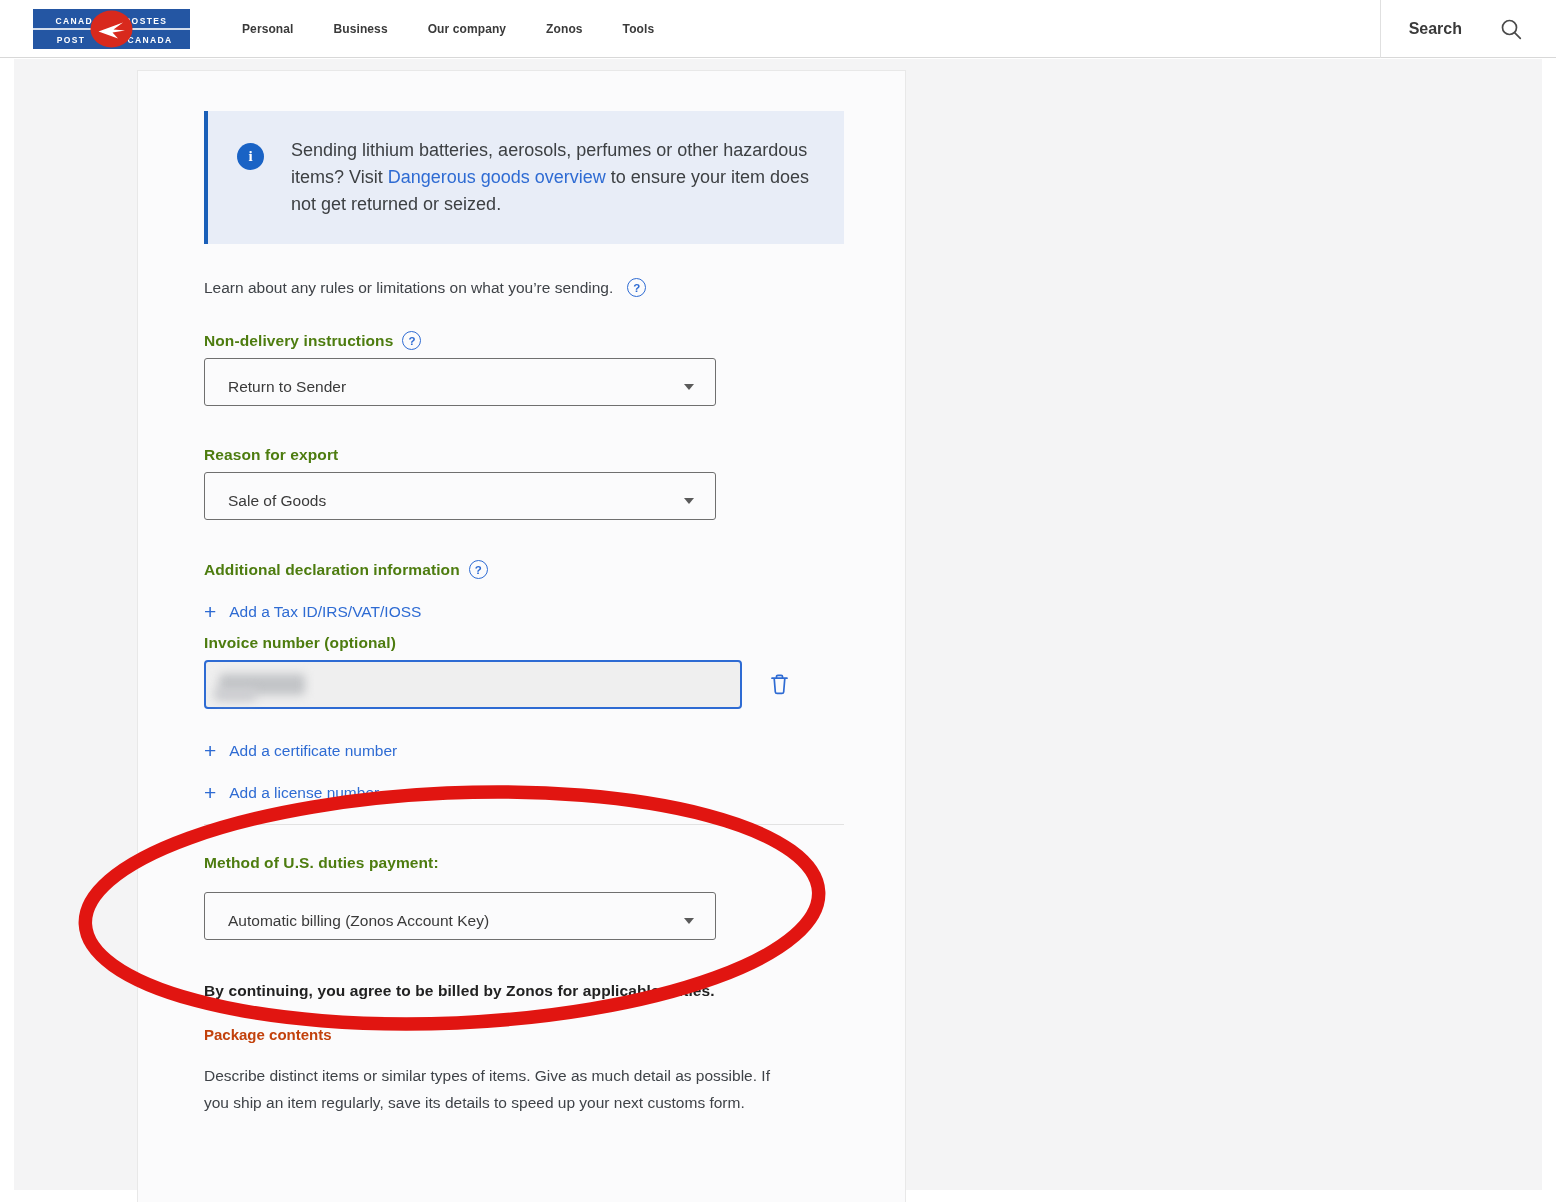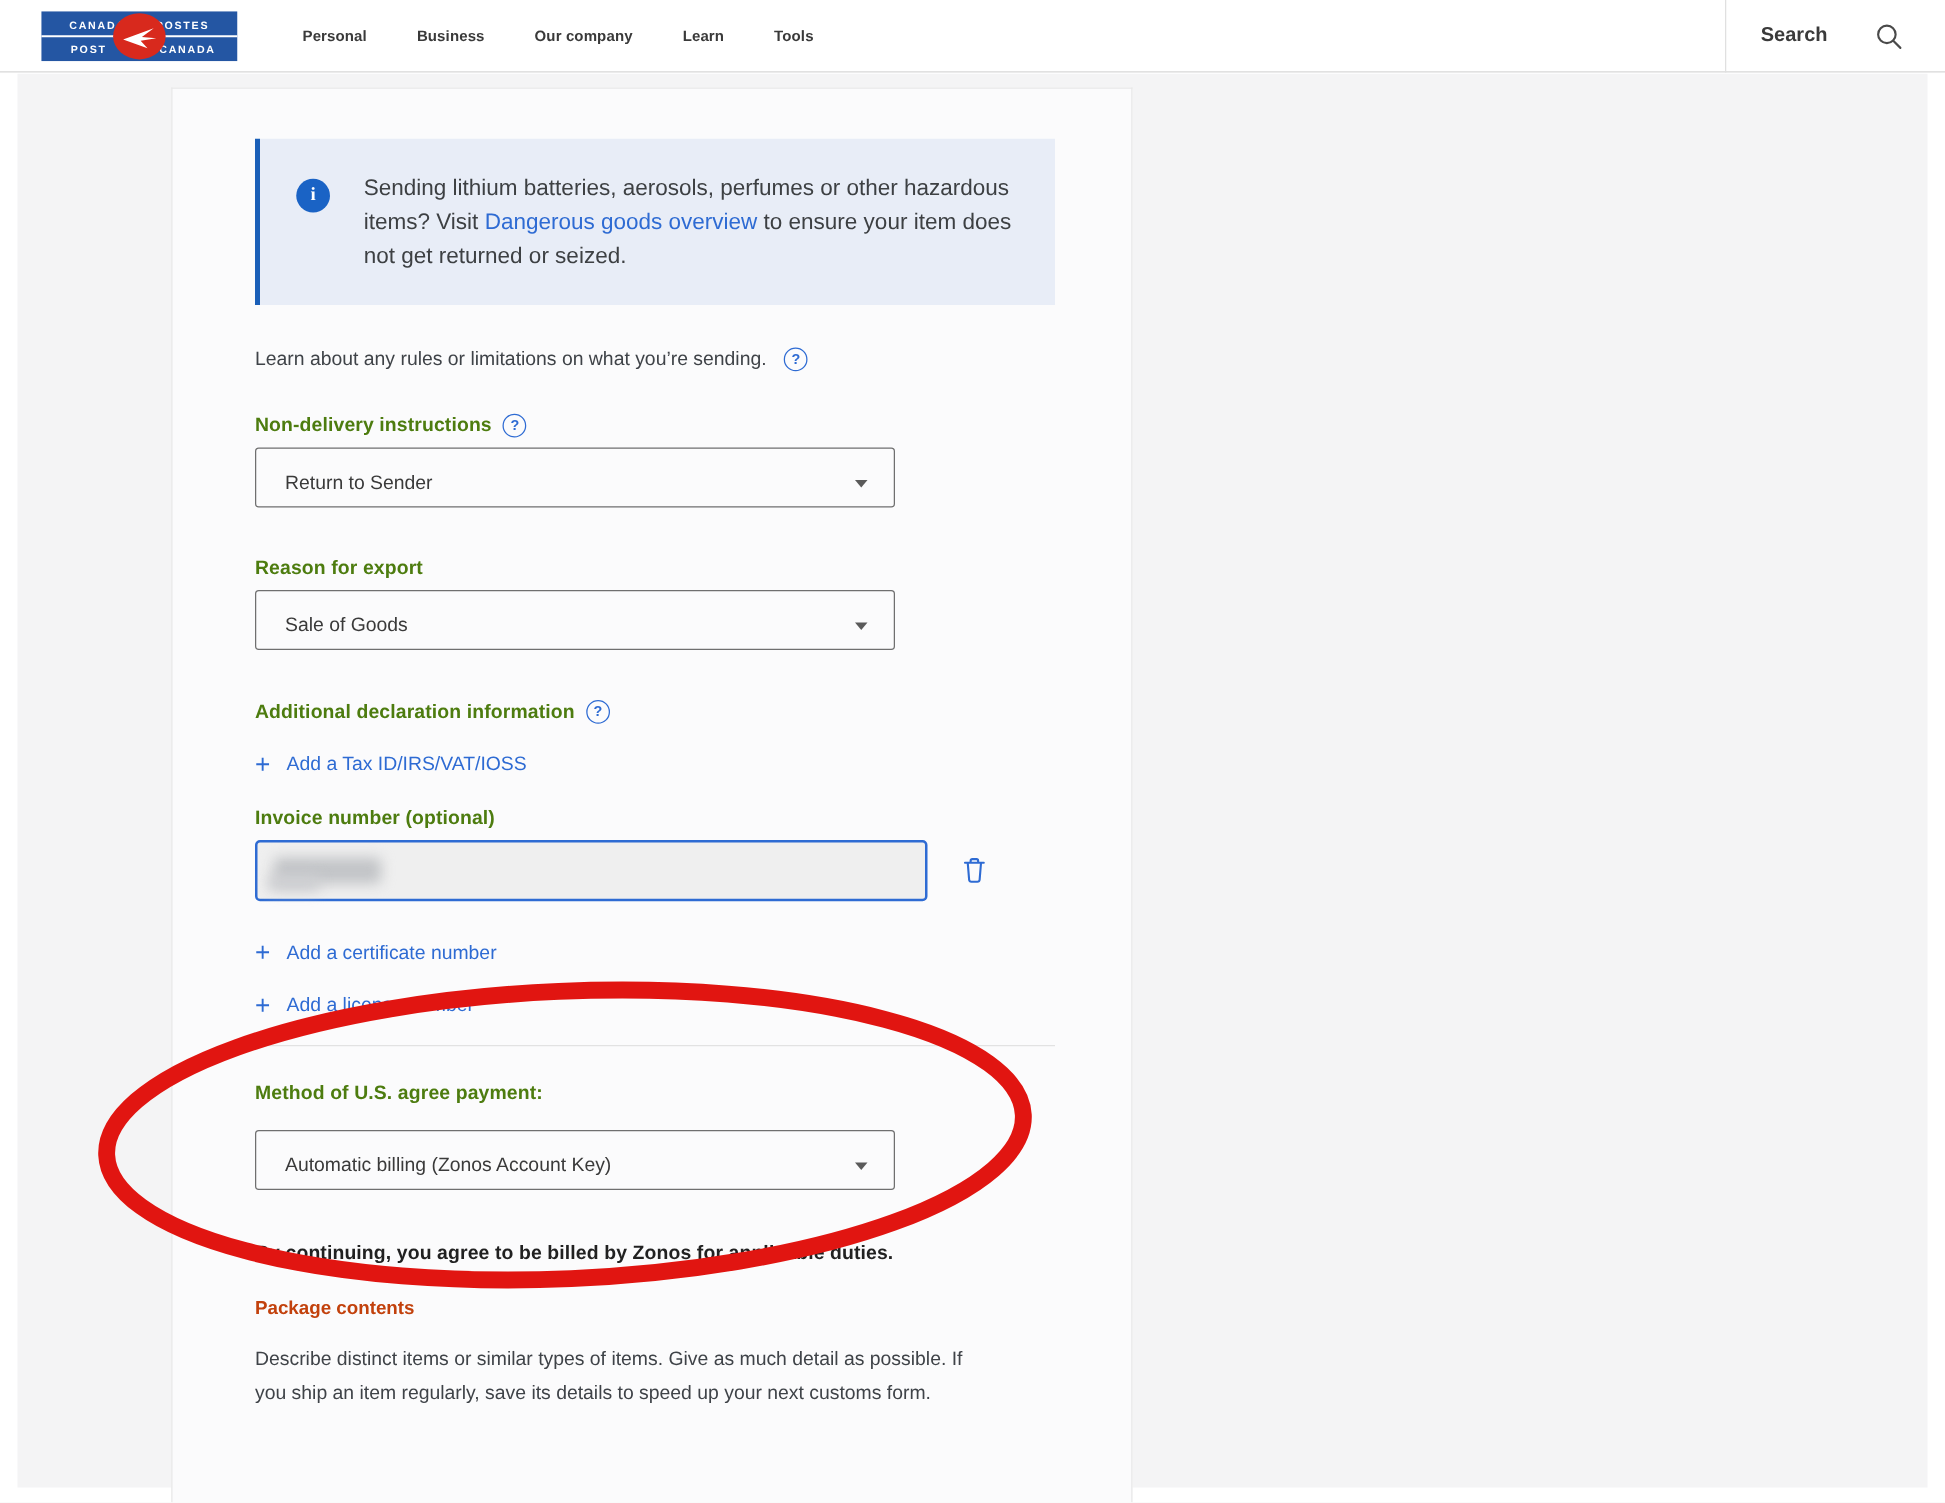--- a/index.html
+++ b/index.html
@@ -120,21 +120,21 @@
     margin-top: 26px; font-size: 15px; font-weight: 700; color: #c2410c;
   }
   .body-paragraph {
     margin-top: 19px; font-size: 15.5px; line-height: 27px; color: #3f4348;
     width: 572px;
   }
 
   .mt34 { margin-top: 34px; }
   .mt40 { margin-top: 40px; }
   .mt23 { margin-top: 23px; }
-  .mt24 { margin-top: 24px; }
+  .mt24 { margin-top: 12px; }
   .mt32 { margin-top: 32px; }
   .mt22 { margin-top: 22px; }
   .mt29 { margin-top: 29px; }
   .mt20 { margin-top: 20px; }
 
   
   .annotation-overlay {
     position: absolute; top: 0; left: 0; width: 1556px; height: 1202px;
     pointer-events: none; z-index: 20;
   }
@@ -151,21 +151,21 @@
     <text x="113" y="14.5" text-anchor="middle" fill="#ffffff" font-size="8.5" font-weight="bold" letter-spacing="1.4" font-family="Liberation Sans, sans-serif">POSTES</text>
     <text x="117" y="33.5" text-anchor="middle" fill="#ffffff" font-size="8.5" font-weight="bold" letter-spacing="1.4" font-family="Liberation Sans, sans-serif">CANADA</text>
     <ellipse cx="78.5" cy="20" rx="21" ry="18.5" fill="#d8291d"></ellipse>
     <path d="M65.5 22.5 L90 13.5 L80.5 20.5 L92 21.5 L79.5 23.5 L85 29.5 Z" fill="#ffffff"></path>
   </svg>
 
   <div class="nav">
     <span class="nav-item">Personal</span>
     <span class="nav-item">Business</span>
     <span class="nav-item">Our company</span>
-    <span class="nav-item">Learn</span>
+    <span class="nav-item">Zonos</span>
     <span class="nav-item">Tools</span>
   </div>
 
   <div class="header-spacer"></div>
 
   <div class="header-search">
     <span class="search-label">Search</span>
     <svg width="22" height="22" viewBox="0 0 22 22">
       <circle cx="9.5" cy="9.5" r="7" fill="none" stroke="#4a4a4a" stroke-width="1.7"></circle>
       <line x1="14.6" y1="14.6" x2="20.3" y2="20.3" stroke="#4a4a4a" stroke-width="1.7" stroke-linecap="round"></line>
@@ -239,21 +239,21 @@
   </div>
 
   <div class="row add-link mt22">
     <span class="plus-icon">+</span>
     <span class="add-link-label">Add a license number</span>
   </div>
 
   <div class="divider"></div>
 
   <div class="row label-row mt29">
-    <span class="field-label">Method of U.S. agree payment:</span>
+    <span class="field-label">Method of U.S. duties payment:</span>
   </div>
   <div class="select-box mt20" style="margin-top:20px">
     <span class="select-value">Automatic billing (Zonos Account Key)</span>
     <span class="caret-down"></span>
   </div>
 
   <div class="bold-note">By continuing, you agree to be billed by Zonos for applicable duties.</div>
 
   <div class="section-title">Package contents</div>
   <div class="body-paragraph">Describe distinct items or similar types of items. Give as much detail as possible. If you ship an item regularly, save its details to speed up your next customs form.</div>

